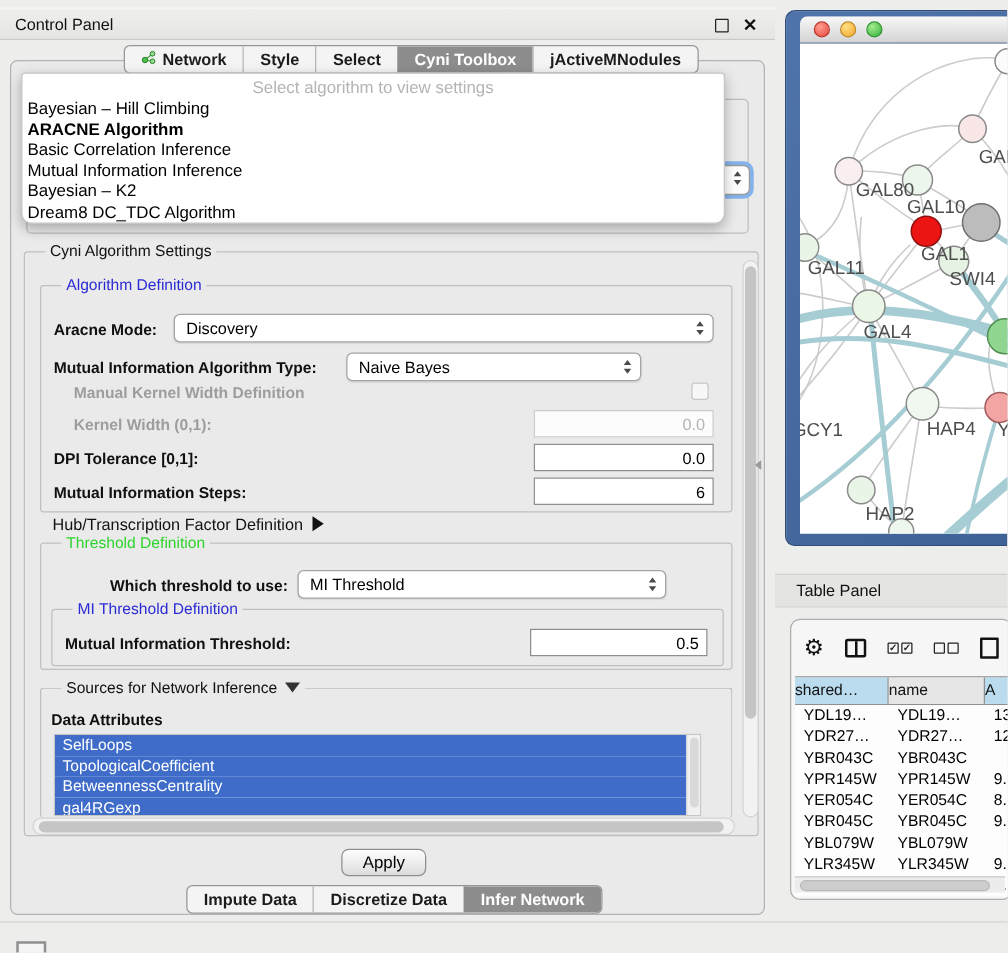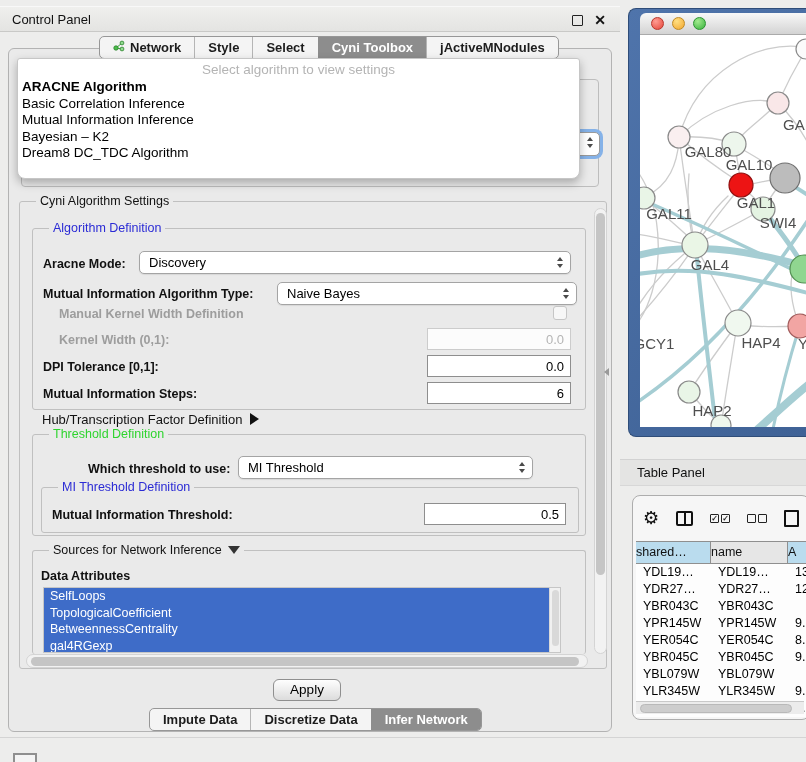--- a/index.html
+++ b/index.html
@@ -220,20 +220,21 @@
             <span class="tri-up"></span>
             <span class="tri-dn"></span>
           </span>
       </div>
     </div>
 
     <div class="dd-popup">
       <div class="dd-prompt">Select algorithm to view settings</div>
       <div>
 
+          <div class="dd-item">Bayesian – Hill Climbing</div>
 
           <div class="dd-item bold">ARACNE Algorithm</div>
 
           <div class="dd-item">Basic Correlation Inference</div>
 
           <div class="dd-item">Mutual Information Inference</div>
 
           <div class="dd-item">Bayesian – K2</div>
 
           <div class="dd-item">Dream8 DC_TDC Algorithm</div>
@@ -249,21 +250,21 @@
         <span class="lbl" style="left:10px; top:28px;">Aracne Mode:</span>
         <div class="combo" style="left:106px; top:22px; width:432px;">
           <span>Discovery</span>
           <span class="stepper">
               <span class="tri-up"></span>
               <span class="tri-dn"></span>
             </span>
         </div>
 
         <span class="lbl" style="left:10px; top:58px;">Mutual Information Algorithm Type:</span>
-        <div class="combo" style="left:244px; top:53px; width:300px;">
+        <div class="combo" style="left:244px; top:53px; width:236px;">
           <span>Naive Bayes</span>
           <span class="stepper">
               <span class="tri-up"></span>
               <span class="tri-dn"></span>
             </span>
         </div>
 
         <span class="lbl dis" style="left:10px; top:78px;">Manual Kernel Width Definition</span>
         <span class="checkbox" style="left:520px; top:77px;"></span>
 

